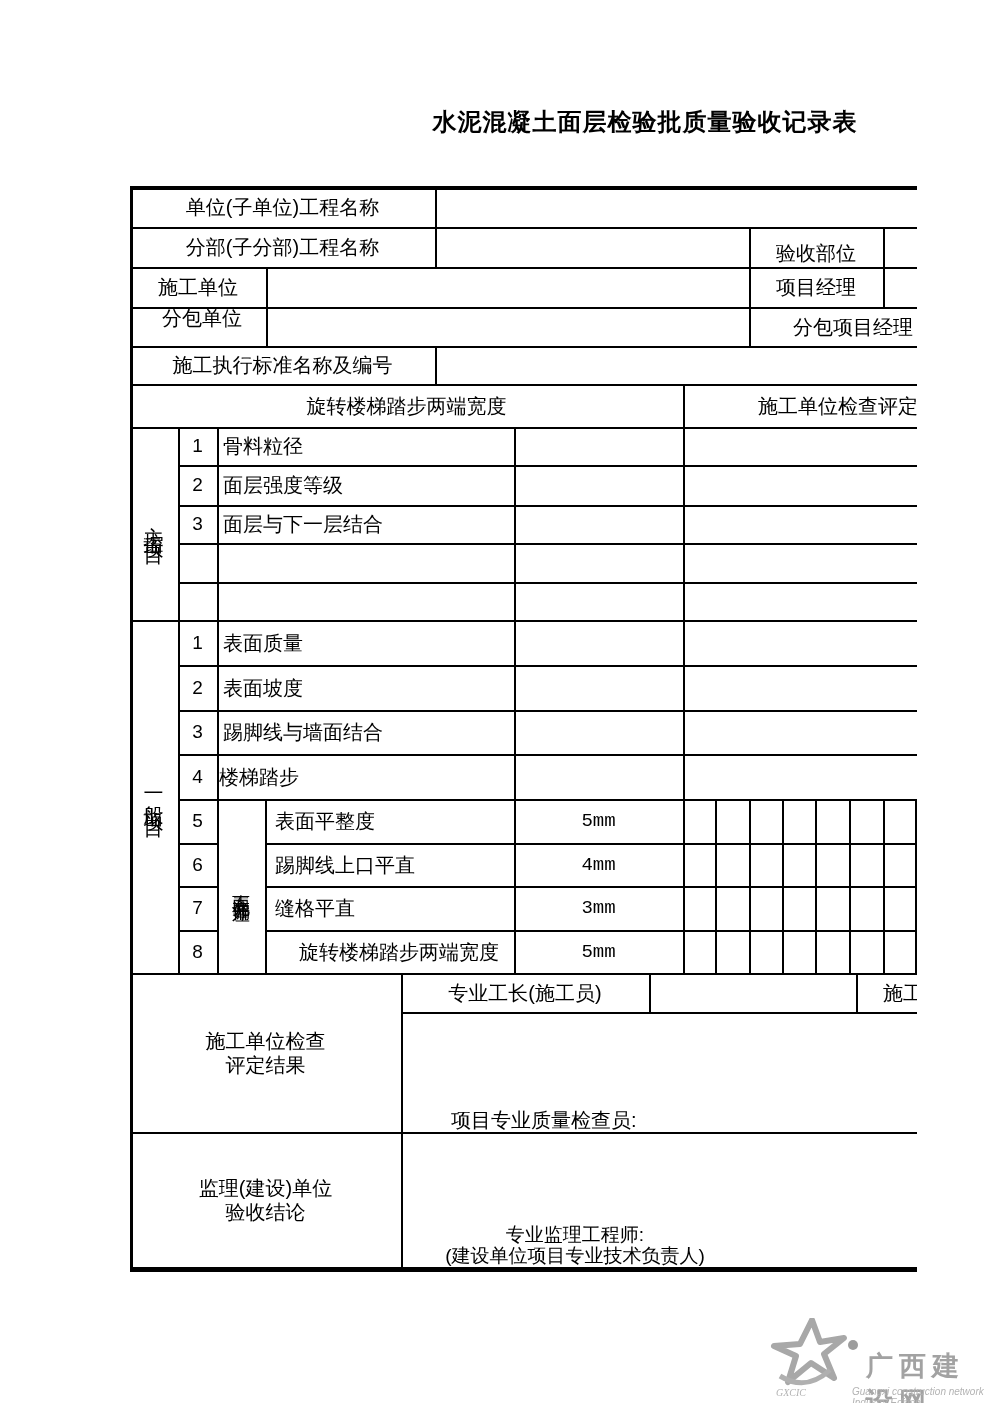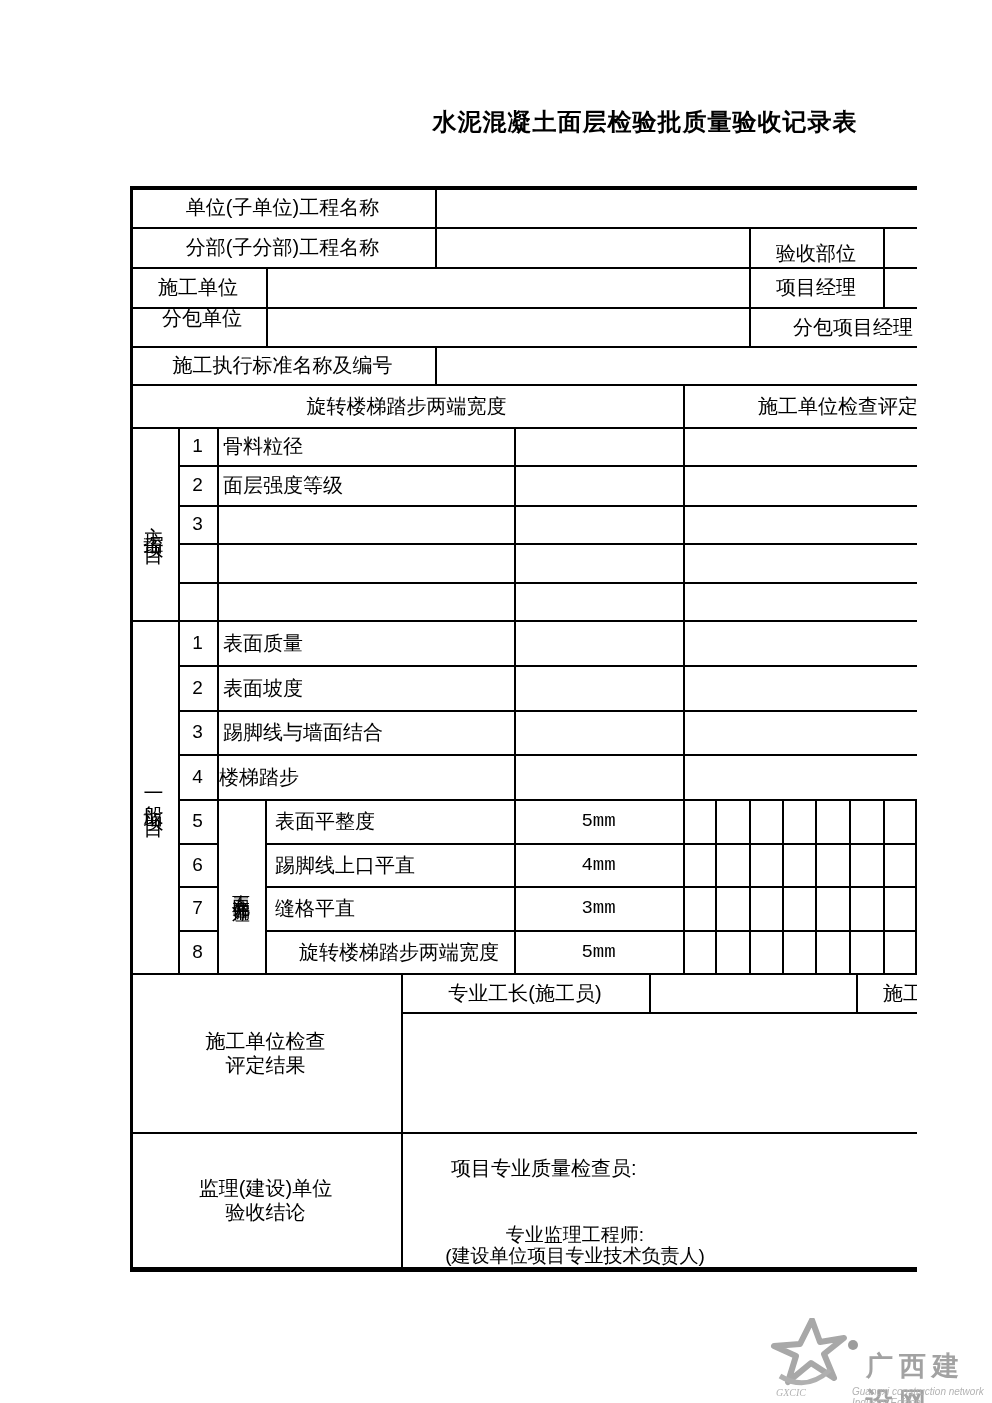--- a/index.html
+++ b/index.html
@@ -8,21 +8,21 @@
     font-size:24px;font-weight:bold;letter-spacing:1px;}
   #form-table{position:absolute;left:130px;top:186px;width:787px;height:1086px;overflow:hidden;}
   .hl,.vl{position:absolute;background:#000;display:block;}
   .hl{height:2px;}
   .vl{width:2px;}
   .cell{position:absolute;display:flex;align-items:center;justify-content:center;
     font-size:20px;line-height:24px;white-space:nowrap;}
   .cell.ls{justify-content:flex-start;}
   .vert{writing-mode:vertical-rl;text-orientation:upright;letter-spacing:7px;}
   .twoline{flex-direction:column;text-align:center;}
-  .bl{align-items:flex-end;justify-content:flex-start;margin-top:48px;}
+  .bl{align-items:flex-end;justify-content:flex-start;}
   .num{font-size:19px;}
   .tol{font-size:19px;font-family:"Liberation Mono","DejaVu Sans Mono",monospace;}
   #supervisor-block{position:absolute;left:-36px;bottom:2px;width:420px;text-align:center;
     font-size:19px;line-height:21px;}
   #watermark{position:absolute;left:760px;top:1318px;width:232px;height:85px;}
   #watermark-cn{position:absolute;left:106px;top:30px;font-size:27px;font-weight:bold;
     color:#a2a2a2;letter-spacing:6px;font-family:"Liberation Serif","DejaVu Serif",serif;}
   #watermark-en{position:absolute;left:92px;top:68px;font-size:10px;color:#b3b3b3;font-style:italic;}
 </style>
 </head>
@@ -110,20 +110,21 @@
   <div class="cell ls" style="left:87px;top:241px;width:297px;height:38px;padding-left:6px">骨料粒径</div>
   <div class="cell" style="left:384px;top:241px;width:169px;height:38px"></div>
   <div class="cell" style="left:553px;top:241px;width:234px;height:38px"></div>
 
   <div class="cell num" style="left:48px;top:279px;width:39px;height:40px">2</div>
   <div class="cell ls" style="left:87px;top:279px;width:297px;height:40px;padding-left:6px">面层强度等级</div>
   <div class="cell" style="left:384px;top:279px;width:169px;height:40px"></div>
   <div class="cell" style="left:553px;top:279px;width:234px;height:40px"></div>
 
   <div class="cell num" style="left:48px;top:319px;width:39px;height:38px">3</div>
+  <div class="cell ls" style="left:87px;top:319px;width:297px;height:38px;padding-left:6px">面层与下一层结合</div>
   <div class="cell" style="left:384px;top:319px;width:169px;height:38px"></div>
   <div class="cell" style="left:553px;top:319px;width:234px;height:38px"></div>
 
   <div class="cell num" style="left:48px;top:357px;width:39px;height:39px"></div>
   <div class="cell ls" style="left:87px;top:357px;width:297px;height:39px;padding-left:6px"></div>
   <div class="cell" style="left:384px;top:357px;width:169px;height:39px"></div>
   <div class="cell" style="left:553px;top:357px;width:234px;height:39px"></div>
 
   <div class="cell num" style="left:48px;top:396px;width:39px;height:38px"></div>
   <div class="cell ls" style="left:87px;top:396px;width:297px;height:38px;padding-left:6px"></div>

